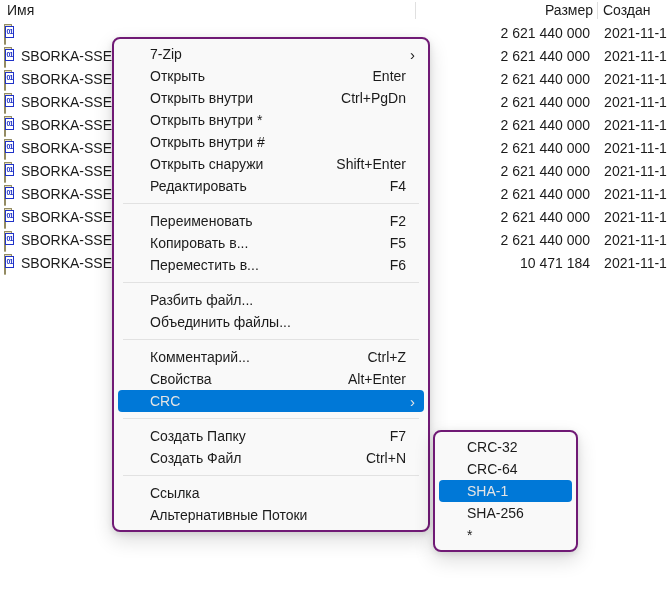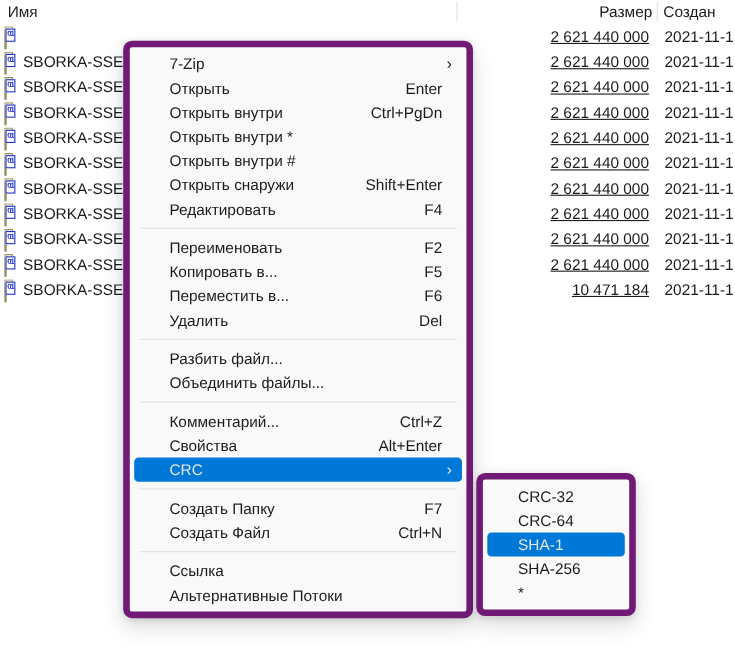--- a/index.html
+++ b/index.html
@@ -15,41 +15,41 @@
   .col-name    { position:absolute; left:7px;  top:2px; }
   .col-size    { position:absolute; right:75px; top:2px; }
   .col-created { position:absolute; left:603px; top:2px; }
   .hsep { position:absolute; top:2px; width:1px; height:17px; background:#e0e0e0; }
   .hsep-1 { left:415px; } .hsep-2 { left:597px; }
 
   .rows { position:absolute; top:22px; left:0; width:668px; }
   .file-row { position:relative; height:23px; }
   .row-icon { position:absolute; left:4px; top:6px; }
   .row-name { position:absolute; left:21px; top:3px; white-space:nowrap; }
-  .row-size { position:absolute; right:78px; top:3px; white-space:nowrap;text-decoration:underline; }
+  .row-size { position:absolute; right:78px; top:3px; white-space:nowrap; }
   .row-created { position:absolute; left:603px; top:3px; width:65px;
                  overflow:hidden; white-space:nowrap;text-align:center; }
   .file-row.selected .row-name {
     left:19px; padding:0 3px; background:var(--accent); color:#fff;
     outline:1px dotted #bcd9f7;
   }
 
   
   .file-icon { width:15px; height:12px; background:#e9e0bd;
     border:1px solid #938b63; border-radius:1.5px; position:relative; }
   .file-icon::before { content:""; position:absolute; top:-4px; left:-1px;
     width:6px; height:3px; background:#e9e0bd; border:1px solid #938b63;
     border-bottom:none; border-radius:1px 1px 0 0; }
   .icon-badge { position:absolute; left:0; top:-2px; width:9px; height:12px;
     background:#fff; border:1px solid #1f32c8; color:#1f32c8;
     font-size:7px; line-height:10px; text-align:center; font-weight:bold;
     letter-spacing:-1px; overflow:hidden; }
 
   
-  .menu { position:absolute; background:#f9f9f9; border:6px solid #701a75;
+  .menu { position:absolute; background:#f9f9f9; border:2px solid #701a75;
     border-radius:8px; padding:4px 0;
     box-shadow:0 8px 20px rgba(0,0,0,.14), 0 2px 6px rgba(0,0,0,.10); }
   #context-menu { left:112px; top:37px; width:318px; z-index:5; }
   #crc-submenu  { left:433px; top:430px; width:145px; z-index:6; }
 
   .menu-item { position:relative; height:22px; margin:0 4px; border-radius:4px;
     display:flex; align-items:center; }
   .menu-item .label { margin-left:32px; white-space:nowrap; }
   #crc-submenu .menu-item .label { margin-left:28px; }
   .menu-item .shortcut { margin-left:auto; margin-right:18px; white-space:nowrap; }
@@ -202,25 +202,20 @@
     <div class="menu-item">
     <span class="label">Копировать в...</span>
     <span class="shortcut">F5</span>
 
   </div>
     <div class="menu-item">
     <span class="label">Переместить в...</span>
     <span class="shortcut">F6</span>
 
   </div>
-    <div class="menu-item">
-    <span class="label">Удалить</span>
-    <span class="shortcut">Del</span>
-
-  </div>
     <div class="menu-sep"></div>
     <div class="menu-item">
     <span class="label">Разбить файл...</span>
 
   </div>
     <div class="menu-item">
     <span class="label">Объединить файлы...</span>
 
   </div>
     <div class="menu-sep"></div>

